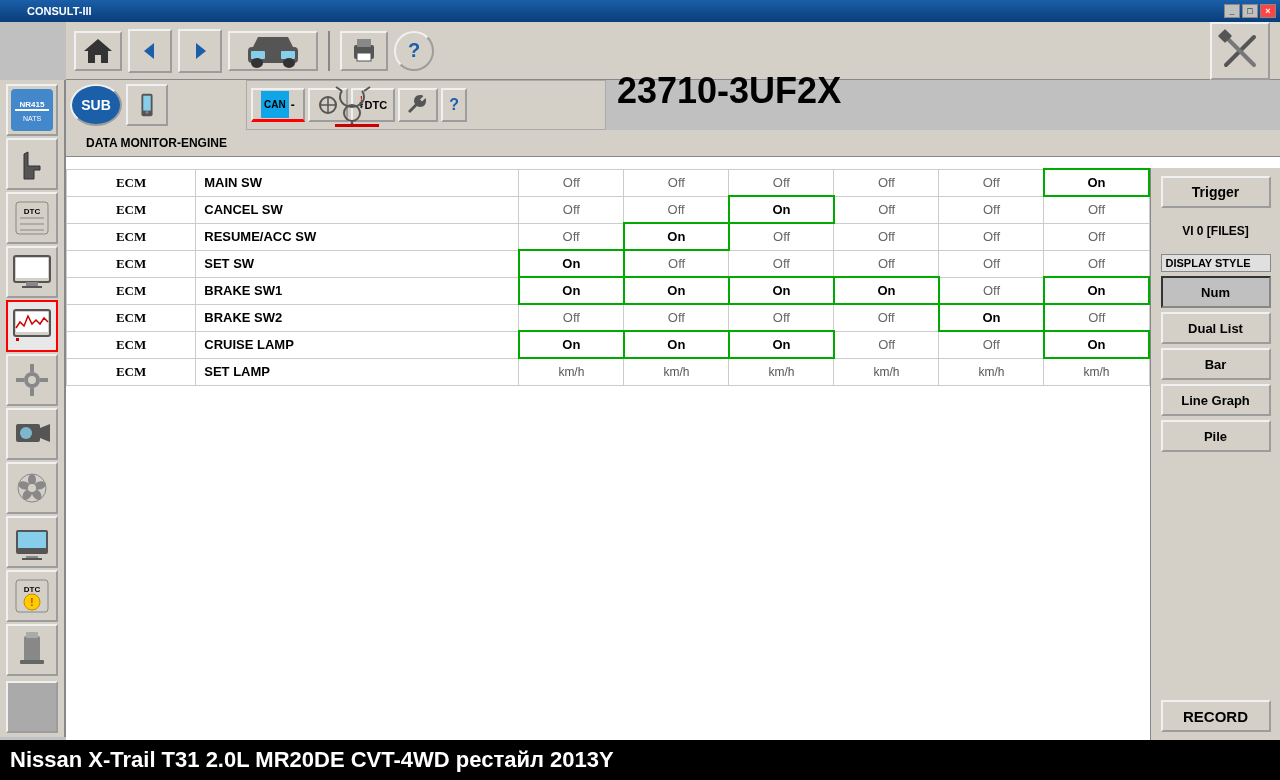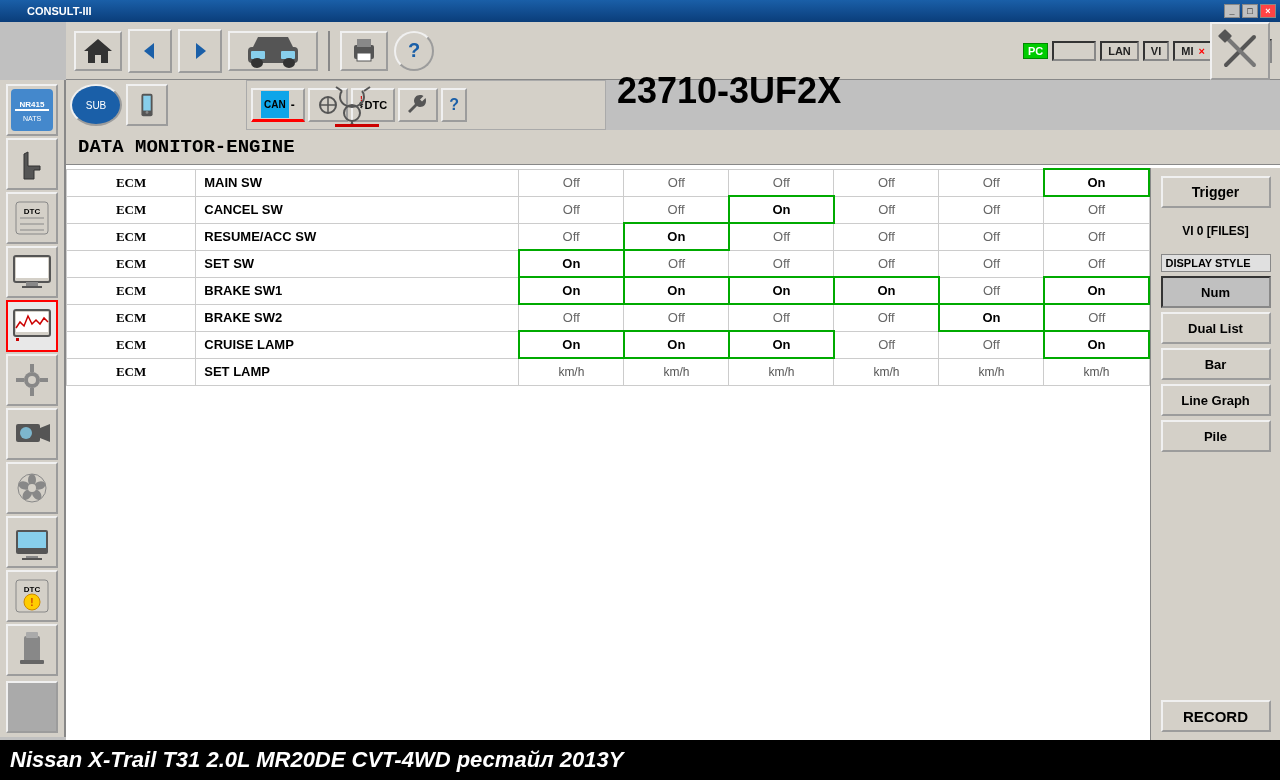--- a/index.html
+++ b/index.html
@@ -155,26 +155,25 @@
       left: 66px;
       top: 130px;
       right: 0;
       bottom: 40px;
       background: white;
       overflow: hidden;
     }
 
     #section-title {
       background: #d4d0c8;
-      padding: 6px 12px;
-      font-size: 19px;
+      padding: 6px 20px;
+      font-size: 12px;
       font-weight: bold;
       color: black;
       border-bottom: 1px solid #888;
-      font-family: Liberation Mono, monospace;
     }
 
     
     #data-table-wrapper {
       position: absolute;
       top: 38px;
       left: 0;
       right: 130px;
       bottom: 0;
       overflow-y: auto;
@@ -277,21 +276,20 @@
     #bottom-bar {
       position: absolute;
       bottom: 0;
       left: 0;
       right: 0;
       height: 40px;
       background: black;
       display: flex;
       align-items: center;
       padding: 0 10px;
-      font-style: italic;
     }
 
     #bottom-text {
       color: white;
       font-size: 22px;
       font-weight: bold;
     }
 
     
     .icon-svg { width: 32px; height: 32px; }
@@ -359,37 +357,20 @@
   <div class="tool-btn">
     <svg class="icon-svg" viewBox="0 0 32 32">
       <rect x="6" y="10" width="20" height="14" rx="2" fill="#555"></rect>
       <rect x="9" y="4" width="14" height="8" fill="#888"></rect>
       <rect x="9" y="18" width="14" height="8" fill="white" stroke="#555"></rect>
     </svg>
   </div>
 
   <div class="tool-btn" style="border-radius:50%; font-size:20px; font-weight:bold; color:#1a5fa8; width:40px; height:40px;">?</div>
 
-  <div style="position:absolute; right:0; display:flex; align-items:center; gap:4px; padding-right:8px;">
-    <div class="status-green">
-      <span>PC</span>
-    </div>
-    <div class="status-item" style="width:44px; height:20px;"></div>
-    <div class="status-item">
-      <span>LAN</span>
-    </div>
-    <div class="status-item">
-      <span>VI</span>
-    </div>
-    <div class="status-item">
-      <span>MI</span>
-      <span style="color:red; font-weight:bold; margin-left:2px;">×</span>
-    </div>
-    <div class="status-time">11:13</div>
-  </div>
 </div>
 
 <div id="left-sidebar">
 
   <div class="sidebar-btn">
     <svg width="46" height="46" viewBox="0 0 46 46">
       <rect x="2" y="2" width="42" height="42" rx="4" fill="#4488cc"></rect>
       <text x="23" y="20" font-size="8" font-weight="bold" fill="white" text-anchor="middle">NR415</text>
       <rect x="6" y="22" width="34" height="2" fill="white"></rect>
       <text x="23" y="34" font-size="7" fill="white" text-anchor="middle">NATS</text>
@@ -485,21 +466,21 @@
       <rect x="8" y="30" width="24" height="4" rx="1" fill="#666"></rect>
       <rect x="14" y="2" width="12" height="6" rx="1" fill="#aaa"></rect>
     </svg>
   </div>
 
   <div class="sidebar-btn" style="margin-top: auto; background:#aaa;">
   </div>
 </div>
 
 <div style="position:absolute; left:66px; top:80px; width:180px; height:50px; background:#d4d0c8; display:flex; align-items:center; gap:4px; padding:4px;">
-  <div style="width:52px; height:42px; background:#1a5fa8; border:2px outset #f0f0f0; border-radius:50%; display:flex; align-items:center; justify-content:center; cursor:pointer; color:white; font-weight:normal; font-size:10px;">SUB</div>
+  <div style="width:52px; height:42px; background:#1a5fa8; border:2px outset #f0f0f0; border-radius:50%; display:flex; align-items:center; justify-content:center; cursor:pointer; color:white; font-weight:bold; font-size:14px;">SUB</div>
   <div class="tool-btn" style="width:42px; height:42px;">
     <svg width="28" height="28" viewBox="0 0 28 28">
       <rect x="8" y="2" width="12" height="24" rx="2" fill="#555"></rect>
       <rect x="10" y="4" width="8" height="16" fill="#87ceeb"></rect>
       <circle cx="14" cy="22" r="1.5" fill="#888"></circle>
     </svg>
   </div>
 </div>
 
 <div style="position:absolute; left:246px; top:80px; width:360px; height:50px; background:#d4d0c8; border:1px solid #aaa; display:flex; align-items:center; gap:3px; padding:4px;">

